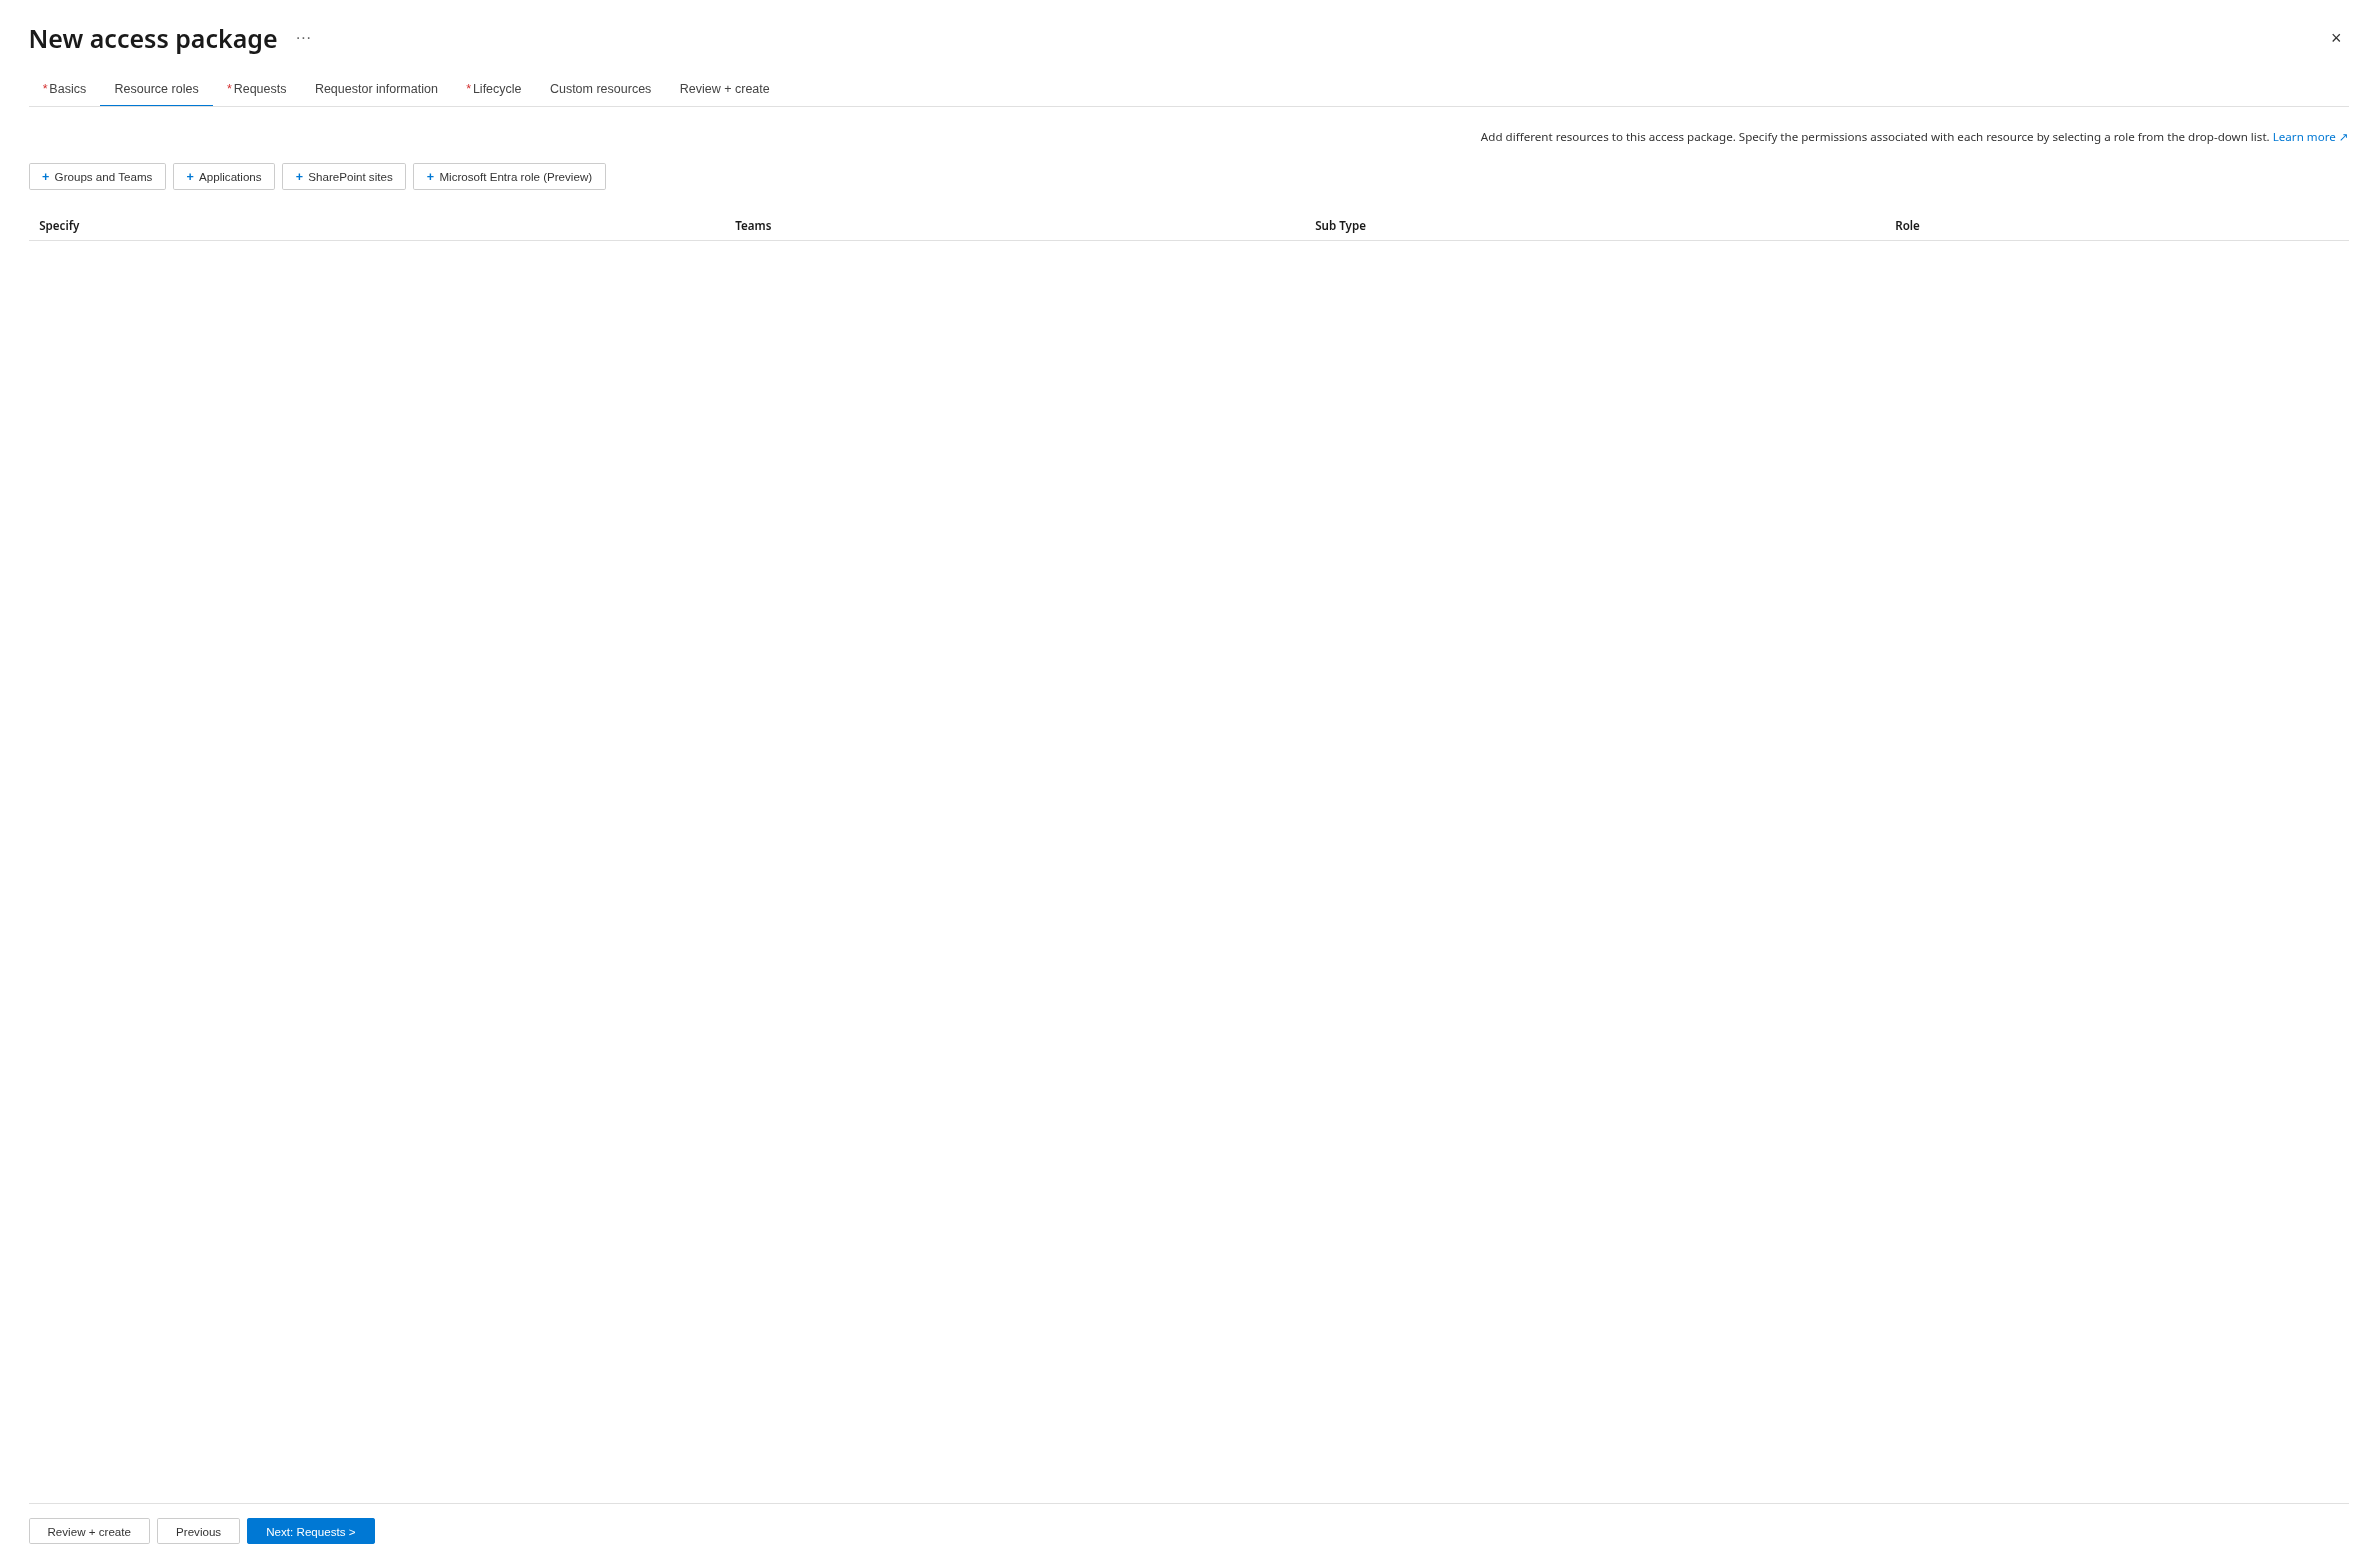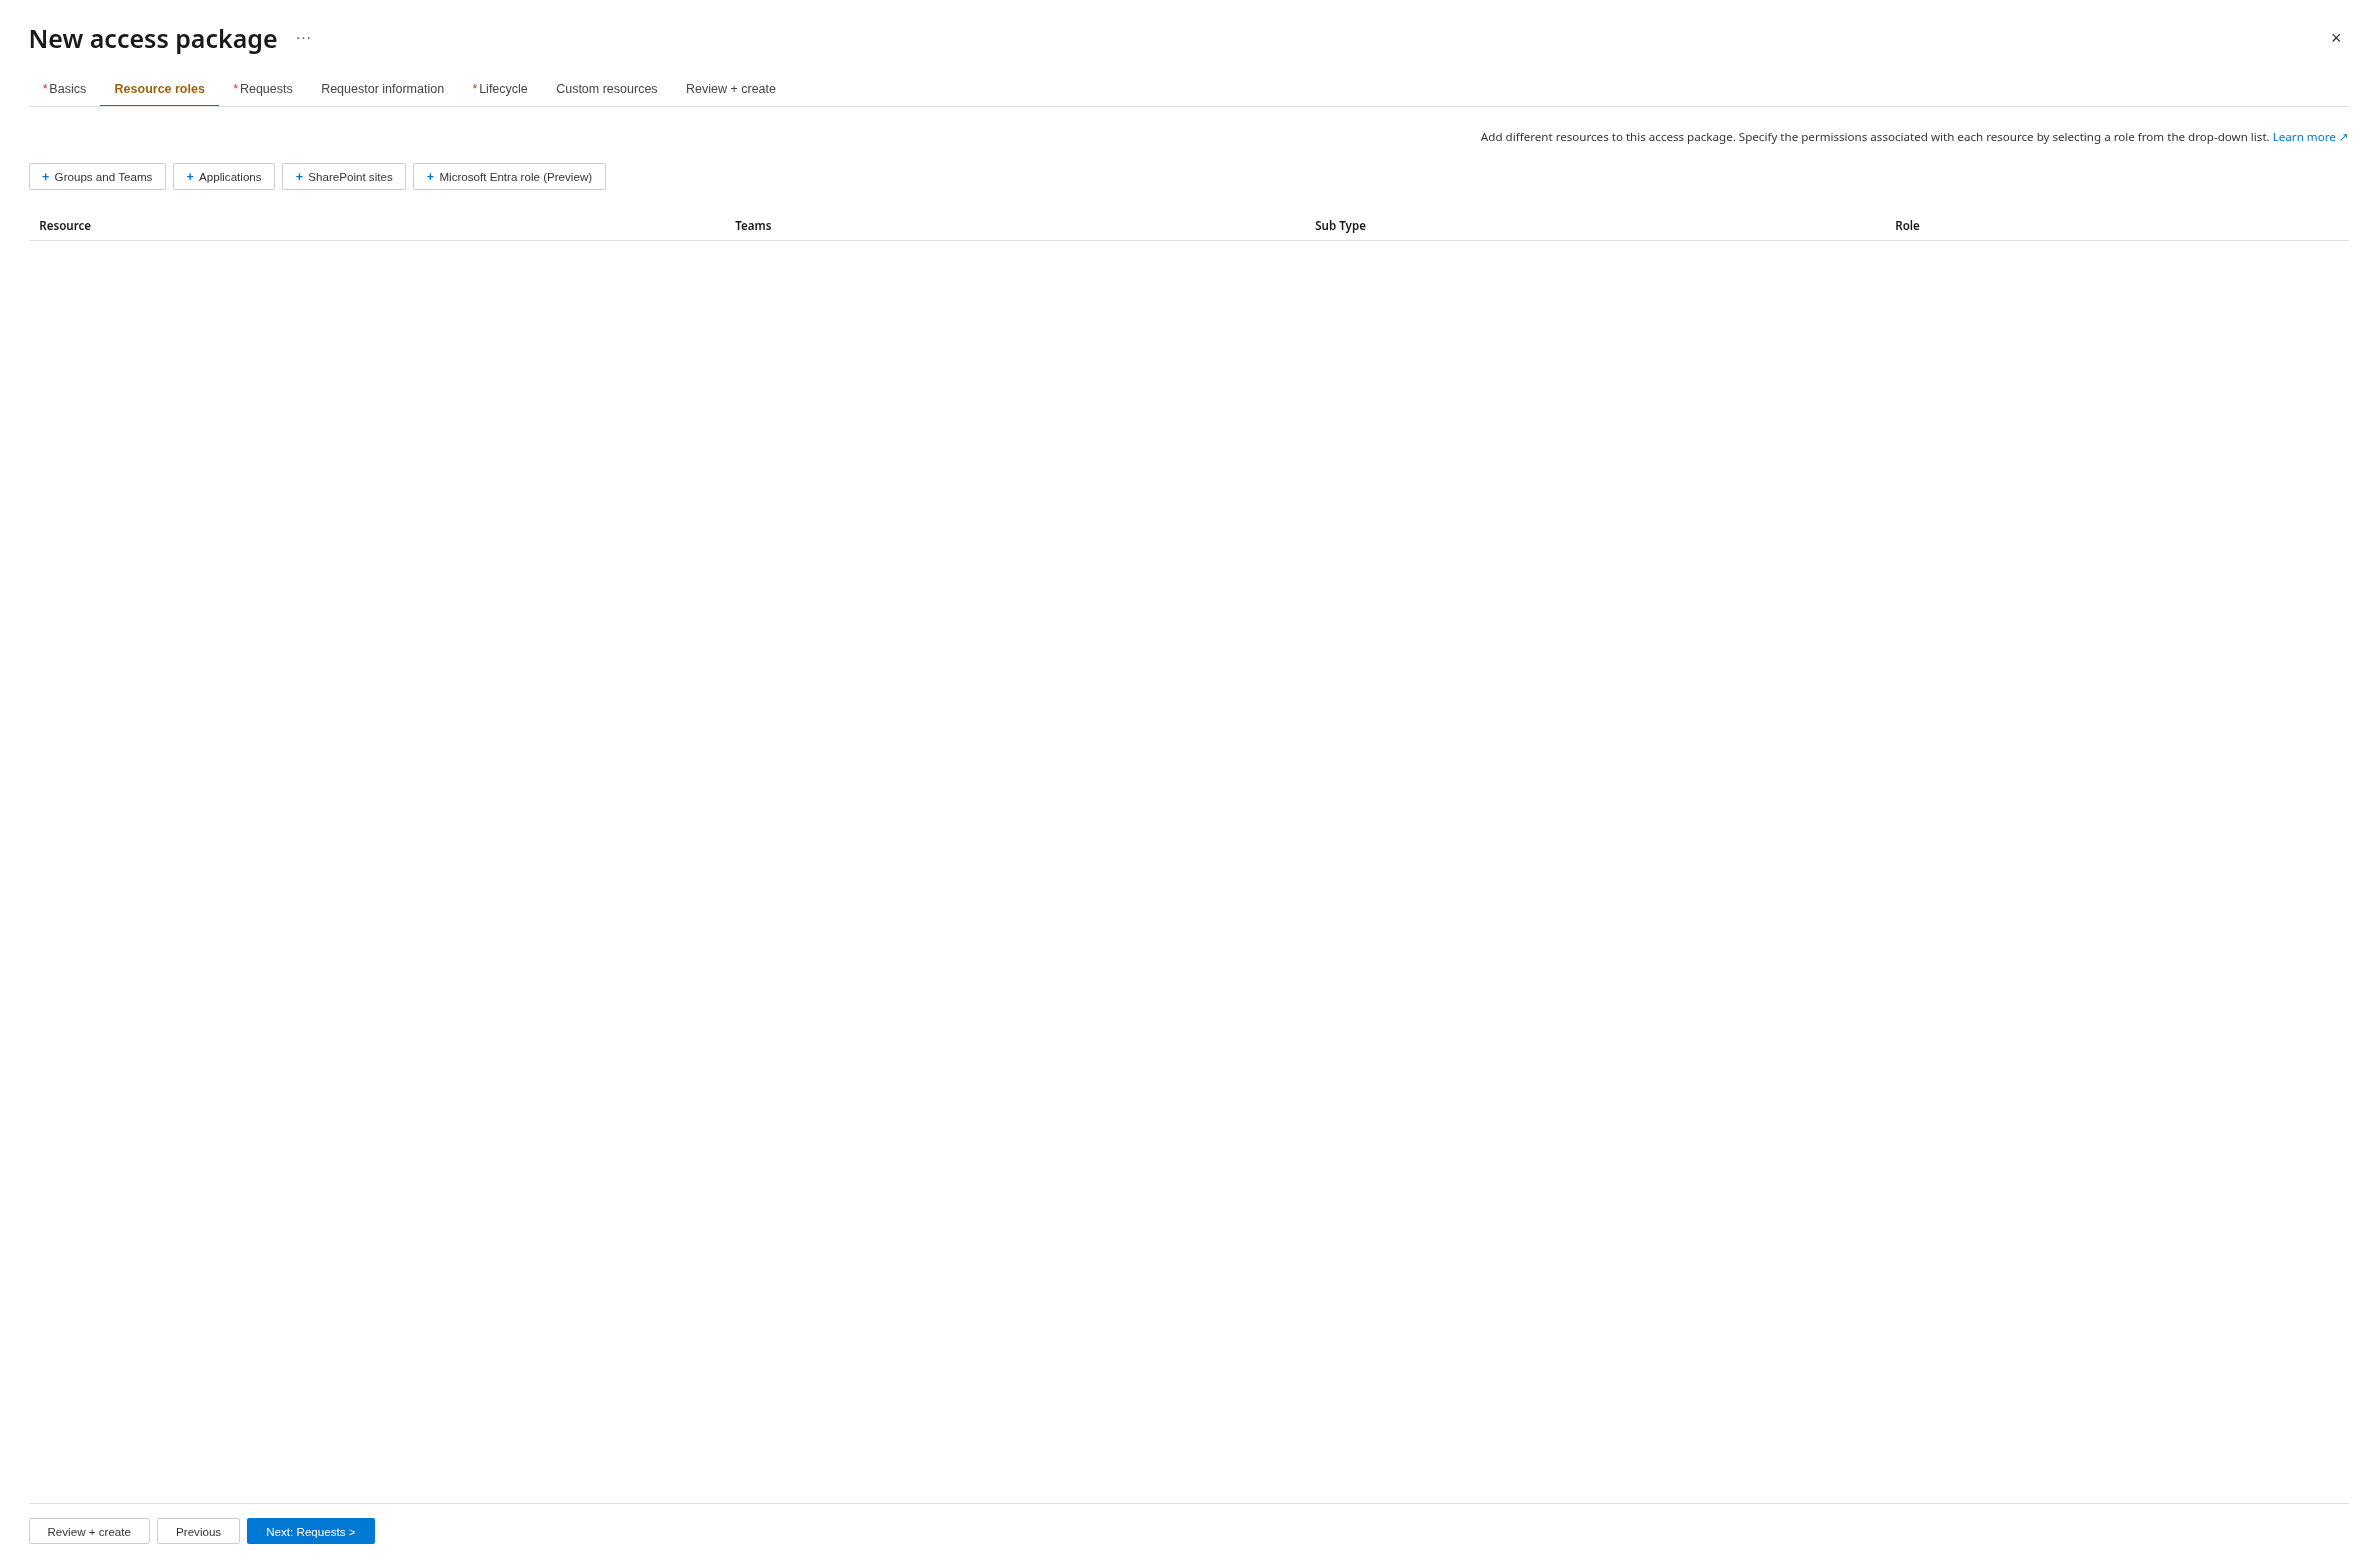--- a/index.html
+++ b/index.html
@@ -86,23 +86,23 @@
       border-bottom: 1.8px solid transparent;
       margin-bottom: -0.9px;
     }
 
     .tab .required-star {
       color: #d32f2f;
       margin-right: 1.8px;
     }
 
     .tab.active {
-      color: #a16207;
+      color: #404040;
       border-bottom: 1.8px solid #0078d4;
-      font-weight: 700;
+      font-weight: 400;
     }
 
     
     .description-text {
       font-size: 11.6px;
       color: #333;
       margin-bottom: 18px;
       line-height: 1.5;
       text-align: right;
     }
@@ -255,21 +255,21 @@
       </button>
       <button class="resource-btn">
         <span class="plus-icon">+</span>
         <span>Microsoft Entra role (Preview)</span>
       </button>
     </div>
 
     <table class="resource-table">
       <thead>
         <tr>
-          <th class="table-col-resource">Resource</th>
+          <th class="table-col-resource">Specify</th>
           <th class="table-col-type">Teams</th>
           <th class="table-col-subtype">Sub Type</th>
           <th class="table-col-role">Role</th>
         </tr>
       </thead>
       <tbody>
         
       </tbody>
     </table>
 

